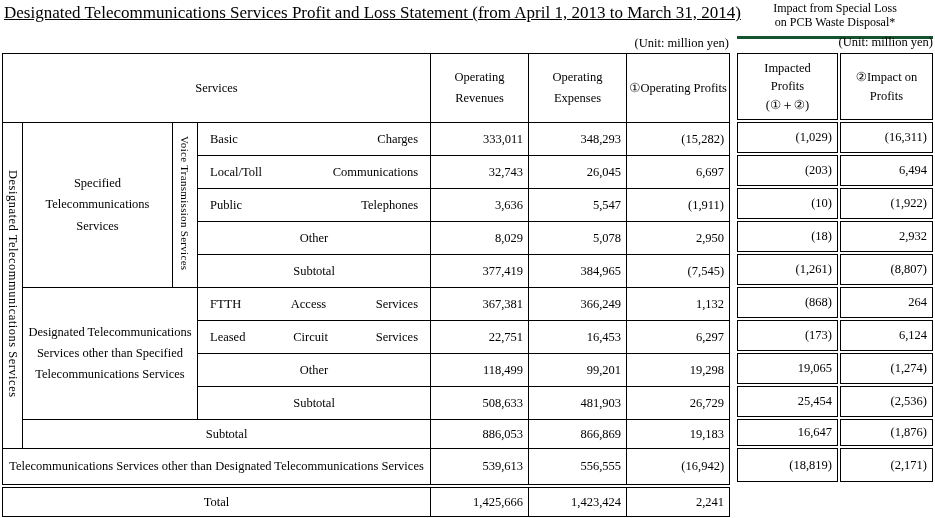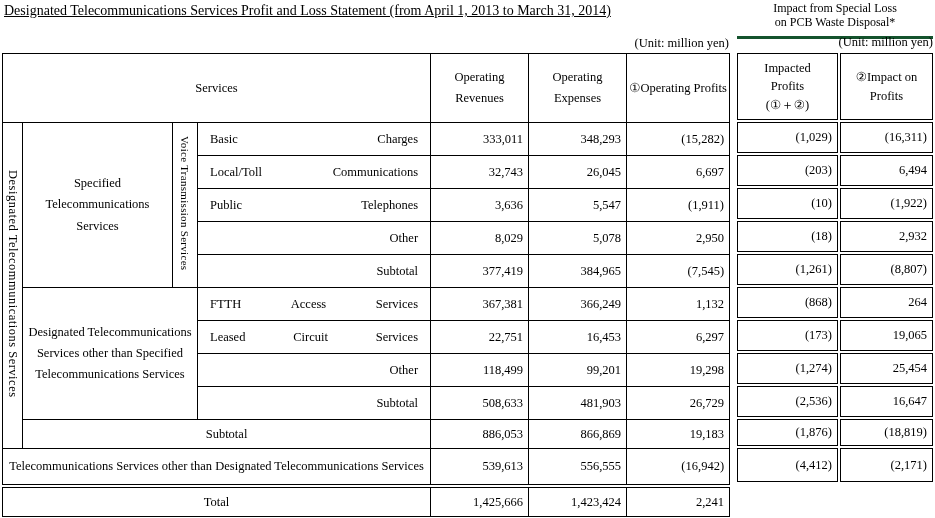--- a/index.html
+++ b/index.html
@@ -3,21 +3,21 @@
 <meta charset="utf-8">
 <style>
   * { box-sizing: border-box; }
   html,body { margin:0; padding:0; background:#fff; }
   .page {
     position:relative; width:935px; height:518px; background:#ffffff;
     font-family:"Liberation Serif","DejaVu Serif",serif; color:#000;
     font-size:12.5px; overflow:hidden;
   }
   .title {
-    position:absolute; left:4px; top:3px; font-size:14px;
+    position:absolute; left:4px; top:3px; font-size:17px;
     text-decoration:underline; white-space:nowrap;
   }
   .right-heading {
     position:absolute; left:737px; top:1px; width:196px; text-align:center;
     font-size:12px; line-height:1.18; white-space:pre-line;
     border-bottom:3px solid #14532d; padding-bottom:7px;
   }
   .unit-left  { position:absolute; left:429px; top:36px; width:300px; text-align:right; }
   .unit-right { position:absolute; left:737px; top:35px; width:196px; text-align:right; }
 
@@ -31,21 +31,21 @@
     border:1px solid #000; vertical-align:middle; overflow:hidden;
     font-size:12.5px; padding:0;
   }
   tr.h69 { height:69px; } tr.h33 { height:33px; }
   tr.h29 { height:29px; } tr.h36 { height:36px; }
   .center { text-align:center; }
   .hdr { text-align:center; line-height:1.65; }
   .num { text-align:right; padding-right:5px !important; }
   .svc { padding:0 12px; }
   .svc.spread { display:flex; justify-content:space-between; }
-  .svc.single { text-align:right; }
+  .svc.single { text-align:center; }
   .glabel { text-align:center; line-height:1.7; }
   .glabel2 { text-align:center; line-height:21px; padding:0 2px; }
   .jcenter { text-align:justify; text-align-last:center; line-height:17px; padding:0 4px; }
   .vcell { text-align:center; }
   .vert { writing-mode:vertical-rl; letter-spacing:0.5px; }
   .vert.small { font-size:11px; letter-spacing:0.3px; }
 
   .impact {
     position:absolute; left:737px; top:53px;
     display:grid; grid-template-columns:101px 93px;
@@ -226,24 +226,24 @@
       <div class="icell">6,494</div>
       <div class="icell">(10)</div>
       <div class="icell">(1,922)</div>
       <div class="icell">(18)</div>
       <div class="icell">2,932</div>
       <div class="icell">(1,261)</div>
       <div class="icell">(8,807)</div>
       <div class="icell">(868)</div>
       <div class="icell">264</div>
       <div class="icell">(173)</div>
+      <div class="icell">6,124</div>
       <div class="icell">19,065</div>
       <div class="icell">(1,274)</div>
       <div class="icell">25,454</div>
       <div class="icell">(2,536)</div>
       <div class="icell">16,647</div>
       <div class="icell">(1,876)</div>
       <div class="icell">(18,819)</div>
-      <div class="icell">(4,412)</div>
       <div class="icell">(2,171)</div>
     </div>
 
 </div>
 
 </body></html>

